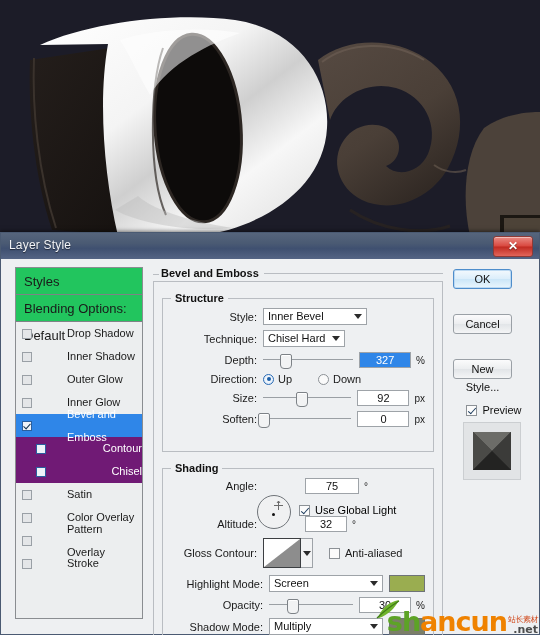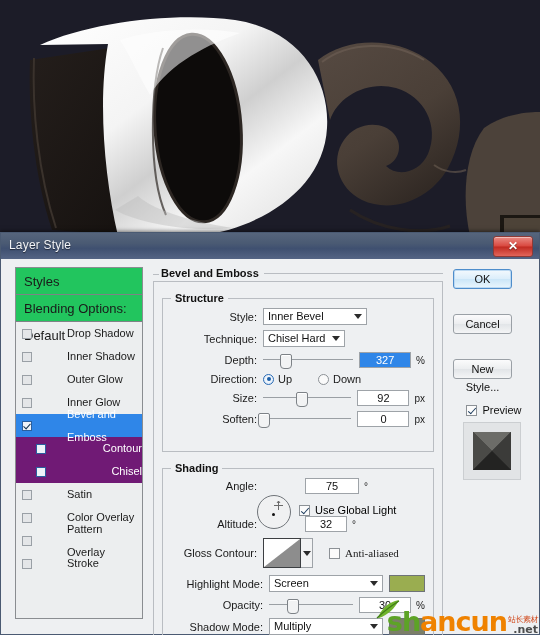--- a/index.html
+++ b/index.html
@@ -413,21 +413,21 @@
             <span class="lbl">Gloss Contour:</span>
             <span style="display:flex;align-items:center;">
               <span class="gloss">
                 <svg width="36" height="28" viewBox="0 0 36 28">
                   <rect x="0" y="0" width="36" height="28" fill="#ffffff"></rect>
                   <path d="M0,28 L36,0 L36,28 Z" fill="#8d8d8d"></path>
                 </svg>
               </span>
               <span class="gloss-arrow"></span>
             </span>
-            <span style="display:flex;align-items:center;margin-left:16px;font-family:Liberation Serif, serif;">
+            <span style="display:flex;align-items:center;margin-left:16px;">
               <span class="chk"></span>
               <span>Anti-aliased</span>
             </span>
           </div>
 
           <div class="row">
             <span class="lbl wide">Highlight Mode:</span>
             <span class="combo-wrap">
               <span class="combo" style="display:inline-block;width:114px;">Screen</span>
               <span class="arrow"></span>

